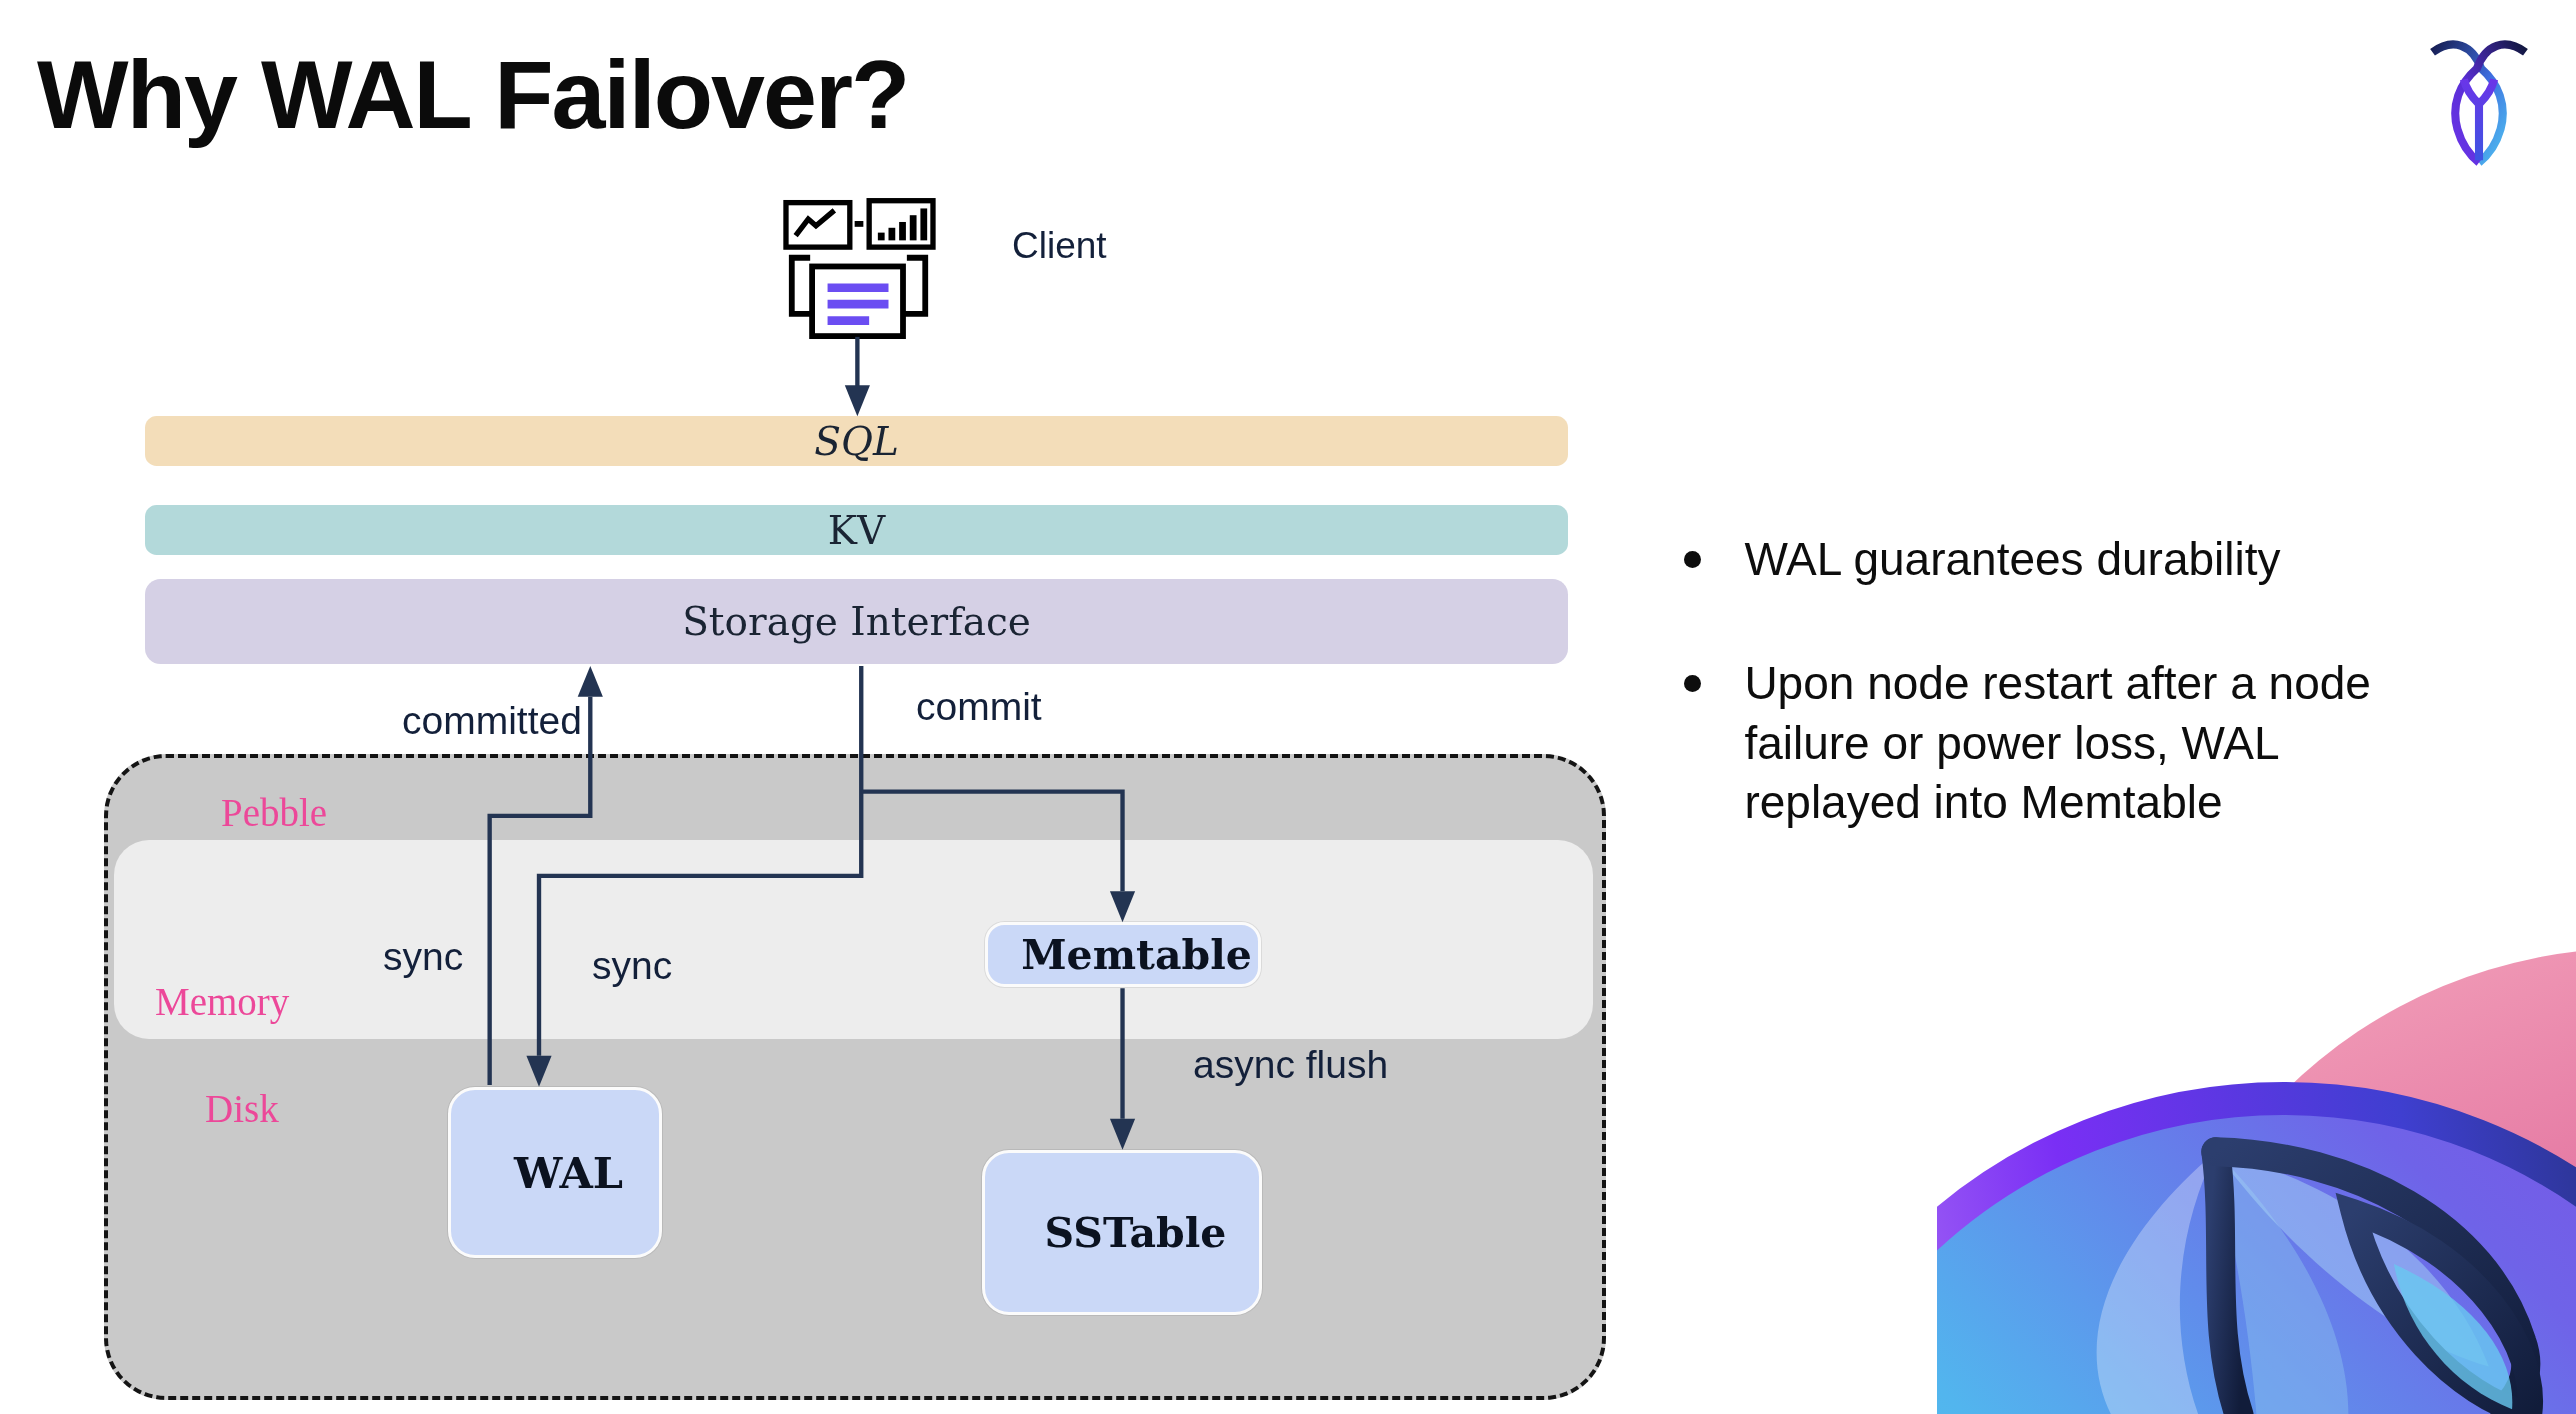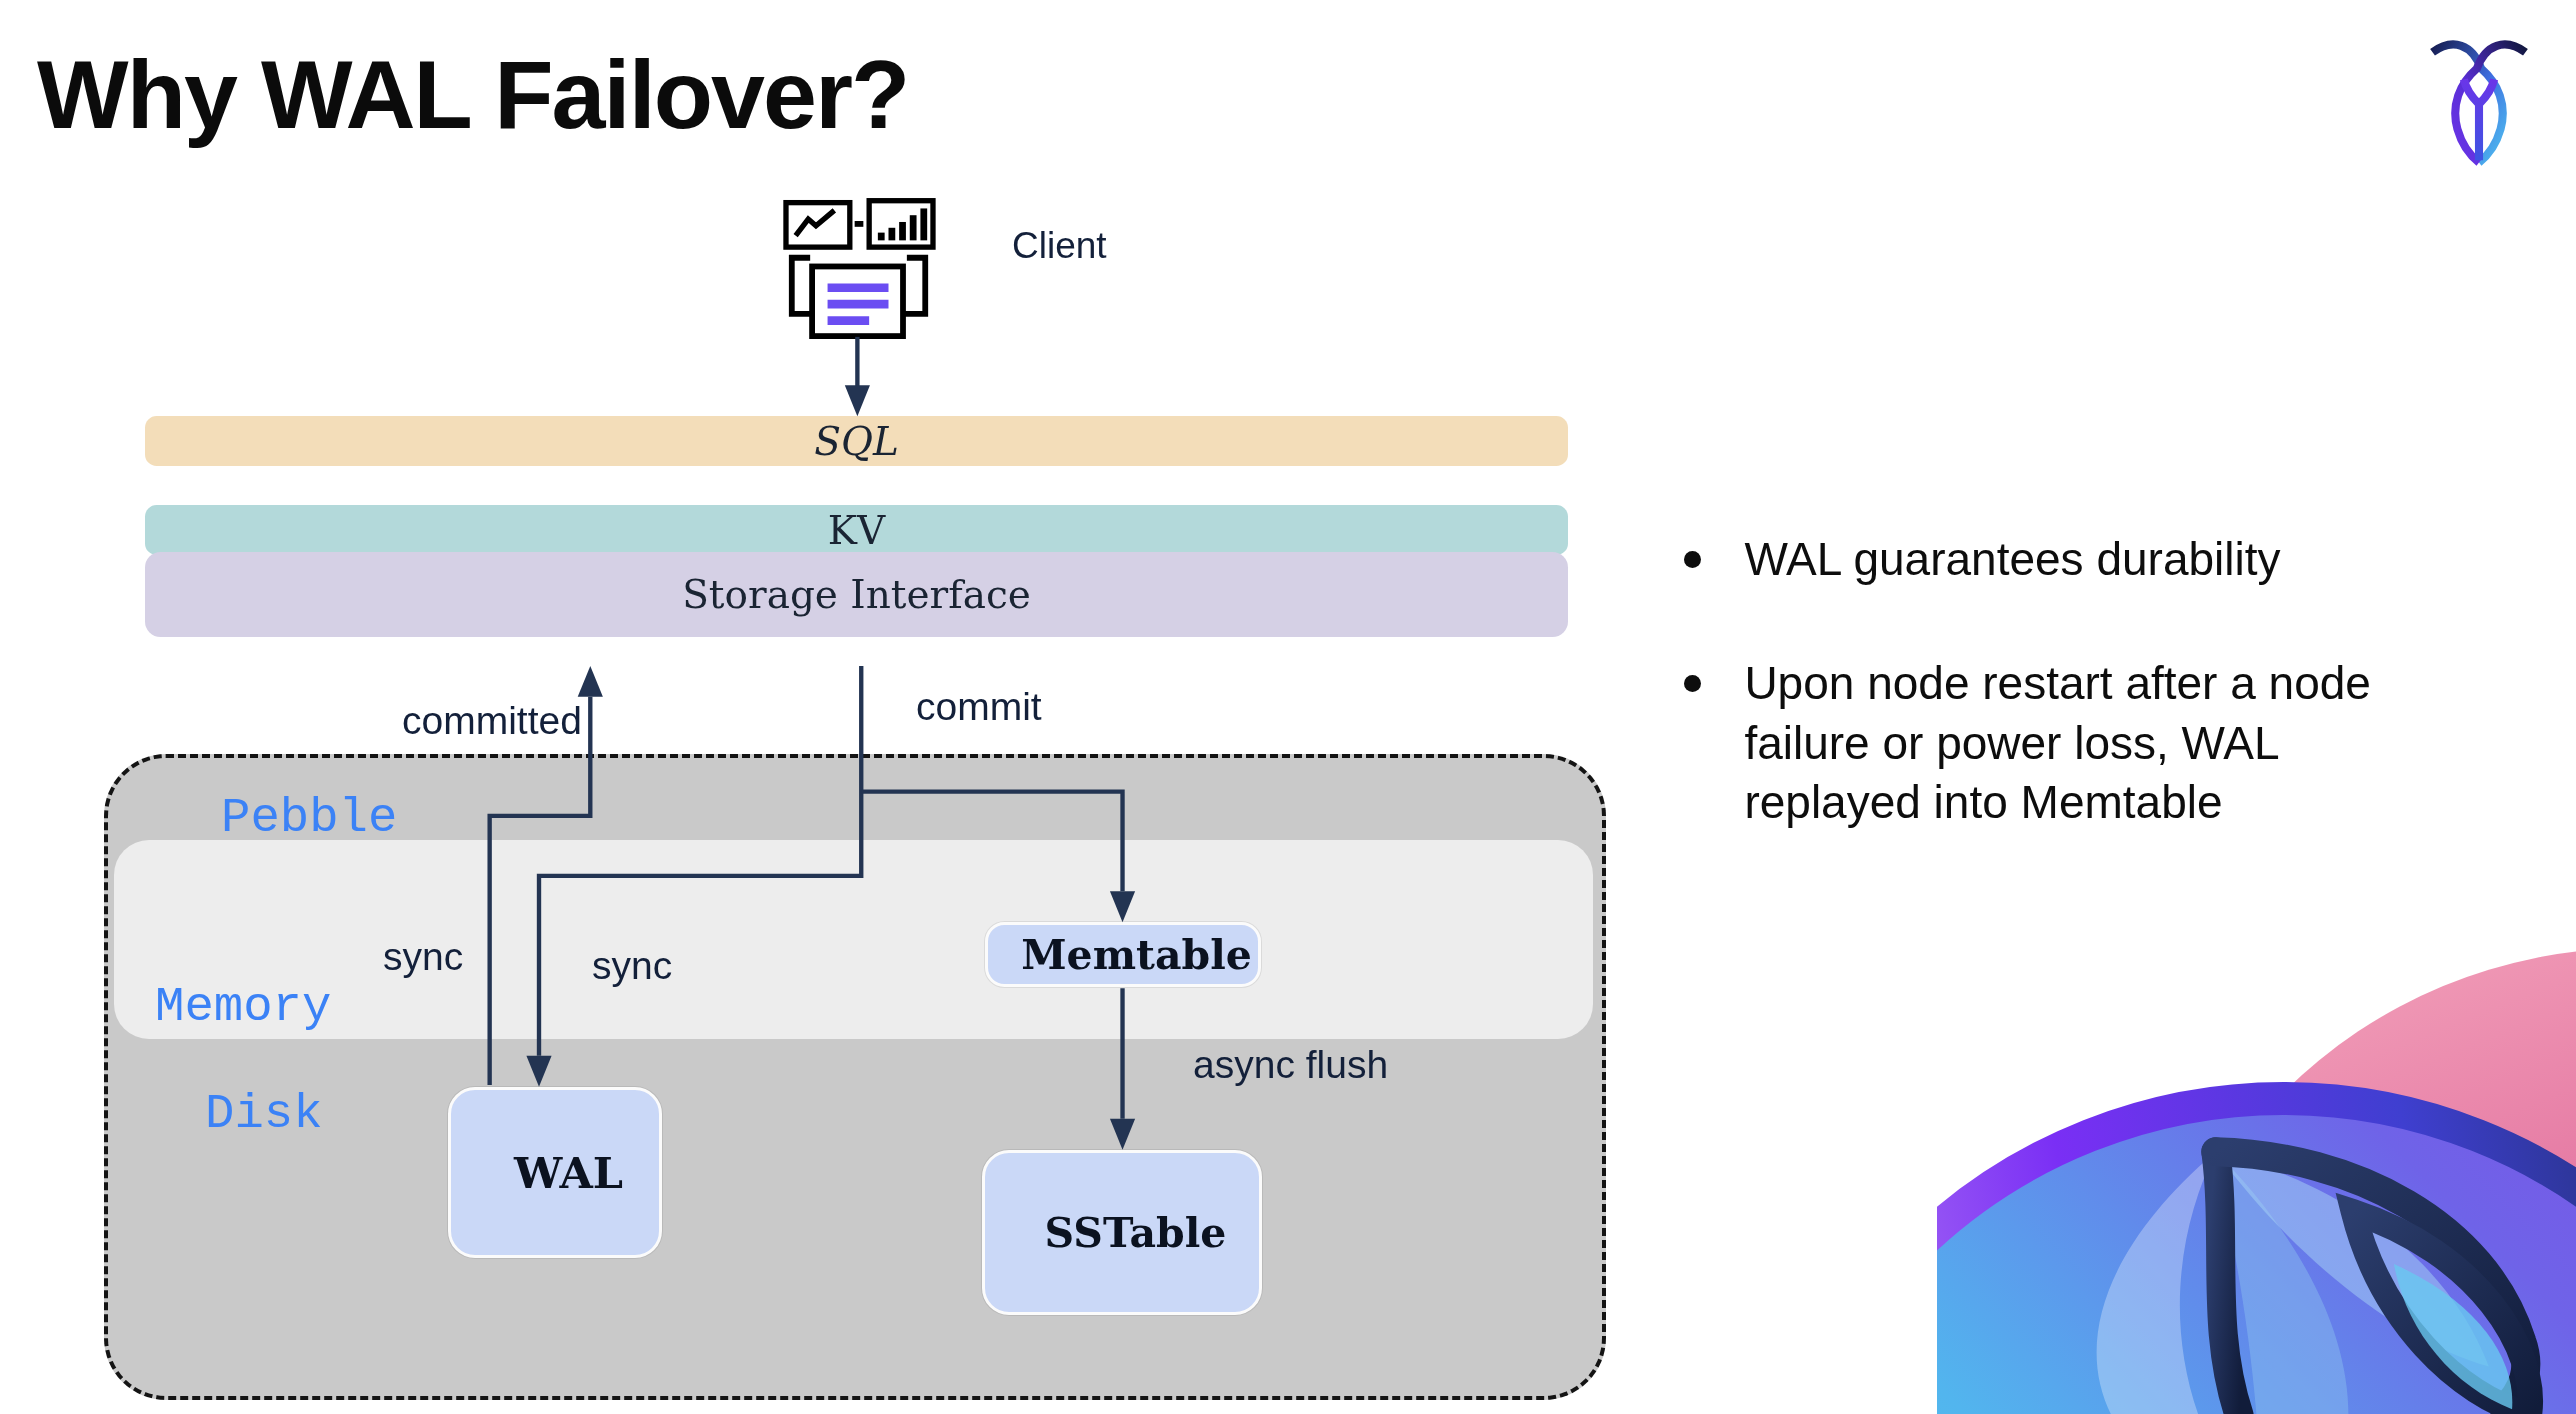--- a/index.html
+++ b/index.html
@@ -19,33 +19,33 @@
   }
 
   
   .bar {
     left:145px; width:1423px; border-radius:11.6px;
     display:flex; align-items:center; justify-content:center;
     font-family:"DejaVu Serif", serif; font-size:39px; color:#1a2433;
   }
   .bar-sql     { top:416px; height:50px;font-style:italic; }
   .bar-kv      { top:505px; height:50px; }
-  .bar-storage { top:552px; height:85px; border-radius:15.5px; }
+  .bar-storage { top:579px; height:85px; border-radius:15.5px; }
 
   
   .pebble {
     left:104px; top:754px; width:1502px; height:646px;
     background:#c9c9c9; border:4.4px dashed #141414; border-radius:62px;
   }
   .memory-band {
     left:114px; top:840px; width:1479px; height:199px;
     background:#ededed; border-radius:35px;
   }
   .zone-label {
-    font-family:Liberation Mono, monospace; font-size:49px; color:#3b82f6;
+    font-family:Liberation Serif, serif; font-size:39px; color:#ec4899;
   }
 
   
   .nodebox {
     border:3.9px solid #fbfbfb; border-radius:27px;
     display:flex; align-items:center; justify-content:center;
     font-family:"DejaVu Serif", serif; font-weight:bold; color:#0b1220;
     box-shadow:0 0 0 1px rgba(0,0,0,0.08);
     padding-left:27px;
   }

